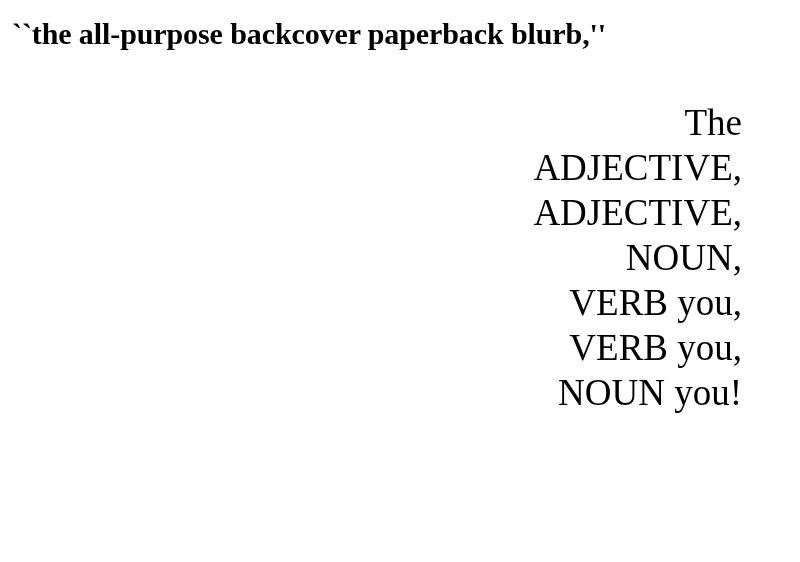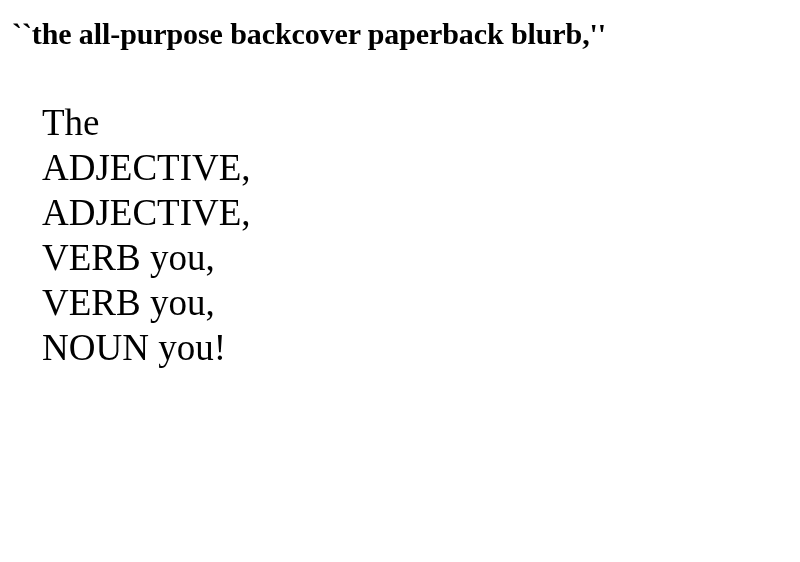--- a/index.html
+++ b/index.html
@@ -35,20 +35,21 @@
     letter-spacing: -0.1px;
     white-space: nowrap;
   }
 
   
   .verse {
     position: absolute;
     left: 42px;
     top: 100px;
     width: 700px;
+    text-align: right;
   }
 
   .verse-line {
     font-size: 37px;
     line-height: 45px;
     font-weight: 400;
     white-space: pre;
     letter-spacing: 0px;
   }
 </style>
@@ -56,18 +57,19 @@
 <body>
 
 <div class="page">
 
   <div class="headline">``the all-purpose backcover paperback blurb,''</div>
 
   <div class="verse">
     <div class="verse-line">The</div>
     <div class="verse-line">ADJECTIVE,</div>
     <div class="verse-line">ADJECTIVE,</div>
+    <div class="verse-line">NOUN,</div>
     <div class="verse-line">VERB you,</div>
     <div class="verse-line">VERB you,</div>
     <div class="verse-line">NOUN you!</div>
   </div>
 
 </div>
 
 </body></html>

